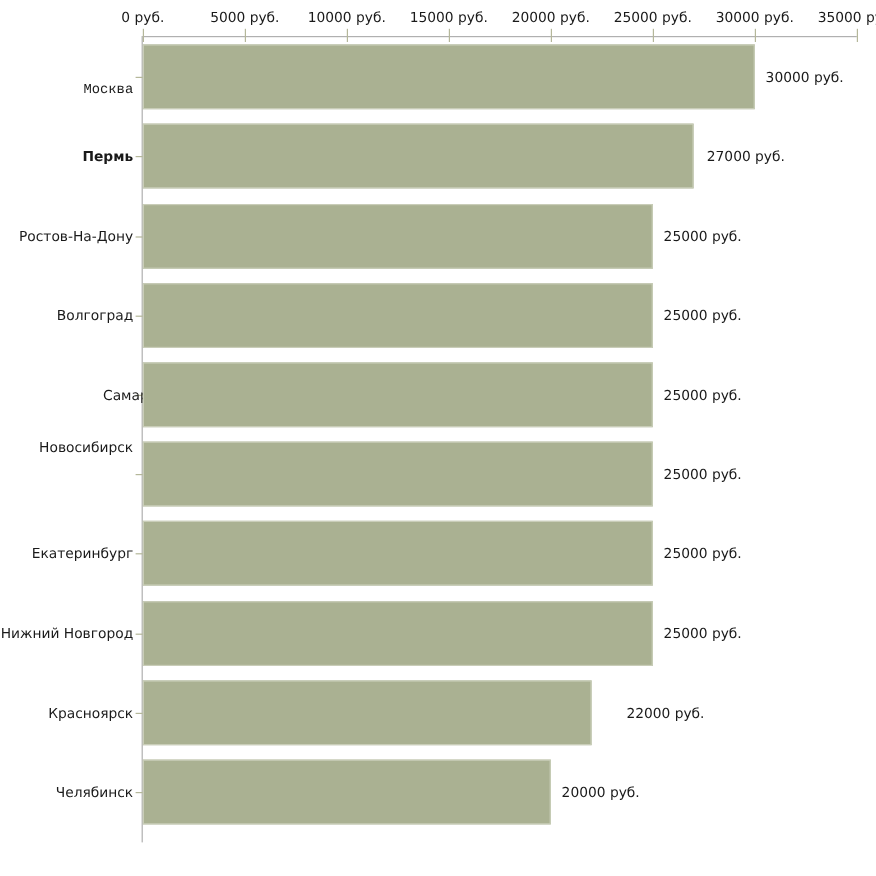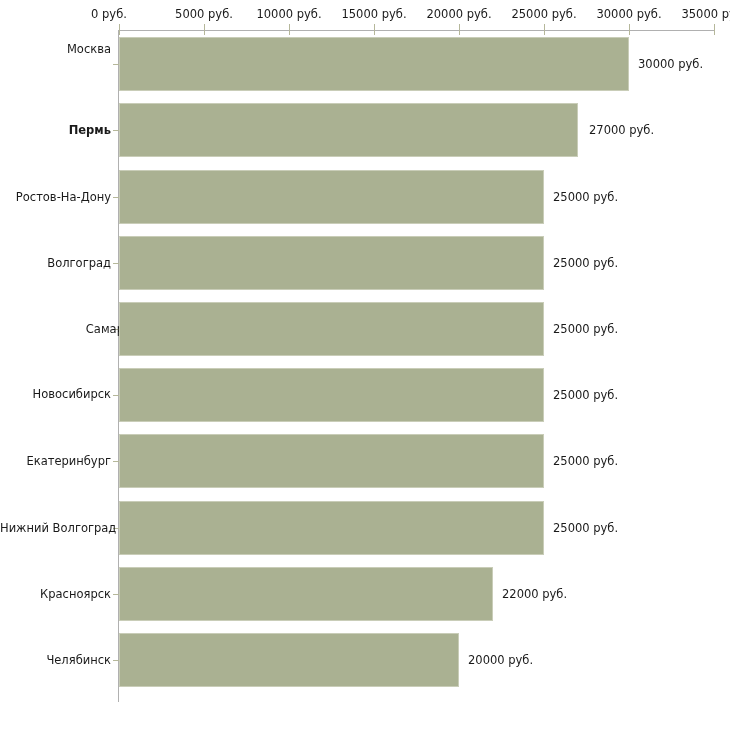--- a/index.html
+++ b/index.html
@@ -94,53 +94,53 @@
 </head>
 <body>
 
 <div id="chart-root">
 
   <div class="axis-top-spine"></div>
   <div class="axis-left-spine"></div>
 
   <div id="x-axis">
       <div class="xtick-mark" style="left: 119px;"></div>
-      <div class="xtick-label" style="left: 109px;">0 руб.</div>
+      <div class="xtick-label" style="left: 119px;">0 руб.</div>
       <div class="xtick-mark" style="left: 204px;"></div>
       <div class="xtick-label" style="left: 204px;">5000 руб.</div>
       <div class="xtick-mark" style="left: 289px;"></div>
       <div class="xtick-label" style="left: 289px; text-align: right;">10000 руб.</div>
       <div class="xtick-mark" style="left: 374px;"></div>
       <div class="xtick-label" style="left: 374px;">15000 руб.</div>
       <div class="xtick-mark" style="left: 459px;"></div>
       <div class="xtick-label" style="left: 459px;">20000 руб.</div>
       <div class="xtick-mark" style="left: 544px;"></div>
       <div class="xtick-label" style="left: 544px;">25000 руб.</div>
       <div class="xtick-mark" style="left: 629px;"></div>
       <div class="xtick-label" style="left: 629px;">30000 руб.</div>
       <div class="xtick-mark" style="left: 714px;"></div>
       <div class="xtick-label" style="left: 714px;">35000 руб.</div>
     </div>
   <div id="y-axis">
       <div class="ytick-mark" style="top: 64.1px;"></div>
-      <div class="ytick-label" style="top: 49px;">Москва</div>
+      <div class="ytick-label" style="top: 75px; font-family: Liberation Mono, monospace;">Москва</div>
       <div class="ytick-mark" style="top: 130.3px;"></div>
       <div class="ytick-label" style="top: 130.3px; font-weight: bold;">Пермь</div>
       <div class="ytick-mark" style="top: 196.5px;"></div>
       <div class="ytick-label" style="top: 196.5px;">Ростов-На-Дону</div>
       <div class="ytick-mark" style="top: 262.7px;"></div>
       <div class="ytick-label" style="top: 262.7px;">Волгоград</div>
       <div class="ytick-mark" style="top: 328.9px;"></div>
       <div class="ytick-label" style="top: 328.9px; padding-left: 20px;">Самара</div>
       <div class="ytick-mark" style="top: 395.1px;"></div>
-      <div class="ytick-label" style="top: 394px; text-align: right;">Новосибирск</div>
+      <div class="ytick-label" style="top: 373px; text-align: right;">Новосибирск</div>
       <div class="ytick-mark" style="top: 461.3px;"></div>
       <div class="ytick-label" style="top: 461.3px;">Екатеринбург</div>
       <div class="ytick-mark" style="top: 527.5px;"></div>
-      <div class="ytick-label" style="top: 527.5px;">Нижний Волгоград</div>
+      <div class="ytick-label" style="top: 527.5px;">Нижний Новгород</div>
       <div class="ytick-mark" style="top: 593.7px;"></div>
       <div class="ytick-label" style="top: 593.7px;">Красноярск</div>
       <div class="ytick-mark" style="top: 659.9px;"></div>
       <div class="ytick-label" style="top: 659.9px;">Челябинск</div>
     </div>
   <div id="bars-layer">
       <div class="bar" title="Москва: 30000 руб." style="top: 37.1px; width: 510px; height: 54px; background: rgb(170, 177, 146); border-color: rgb(201, 205, 184);"></div>
       <div class="bar-label" style="left: 638px; top: 64.1px;">30000 руб.</div>
       <div class="bar" title="Пермь: 27000 руб." style="top: 103.3px; width: 459px; height: 54px; background: rgb(170, 177, 146); border-color: rgb(201, 205, 184);"></div>
       <div class="bar-label" style="left: 589px; top: 130.3px;">27000 руб.</div>
@@ -150,18 +150,18 @@
       <div class="bar-label" style="left: 553px; top: 262.7px;">25000 руб.</div>
       <div class="bar" title="Самара: 25000 руб." style="top: 301.9px; width: 425px; height: 54px; background: rgb(170, 177, 146); border-color: rgb(201, 205, 184);"></div>
       <div class="bar-label" style="left: 553px; top: 328.9px;">25000 руб.</div>
       <div class="bar" title="Новосибирск: 25000 руб." style="top: 368.1px; width: 425px; height: 54px; background: rgb(170, 177, 146); border-color: rgb(201, 205, 184);"></div>
       <div class="bar-label" style="left: 553px; top: 395.1px;">25000 руб.</div>
       <div class="bar" title="Екатеринбург: 25000 руб." style="top: 434.3px; width: 425px; height: 54px; background: rgb(170, 177, 146); border-color: rgb(201, 205, 184);"></div>
       <div class="bar-label" style="left: 553px; top: 461.3px;">25000 руб.</div>
       <div class="bar" title="Нижний Новгород: 25000 руб." style="top: 500.5px; width: 425px; height: 54px; background: rgb(170, 177, 146); border-color: rgb(201, 205, 184);"></div>
       <div class="bar-label" style="left: 553px; top: 527.5px;">25000 руб.</div>
       <div class="bar" title="Красноярск: 22000 руб." style="top: 566.7px; width: 374px; height: 54px; background: rgb(170, 177, 146); border-color: rgb(201, 205, 184);"></div>
-      <div class="bar-label" style="left: 502px; top: 593.7px;">22000 руб.</div>
+      <div class="bar-label" style="left: 522px; top: 593.7px;">22000 руб.</div>
       <div class="bar" title="Челябинск: 20000 руб." style="top: 632.9px; width: 340px; height: 54px; background: rgb(170, 177, 146); border-color: rgb(201, 205, 184);"></div>
       <div class="bar-label" style="left: 468px; top: 659.9px;">20000 руб.</div>
     </div>
 
 </div>
 
 </body></html>

